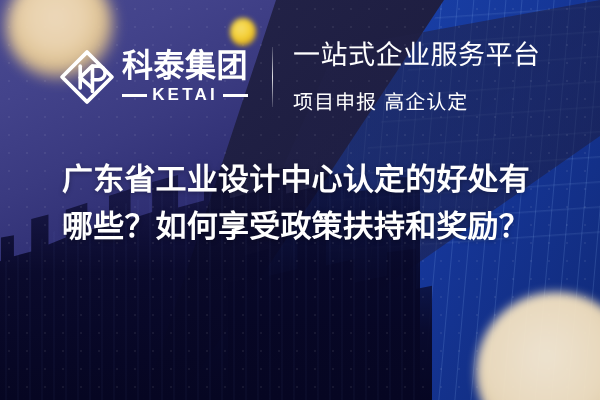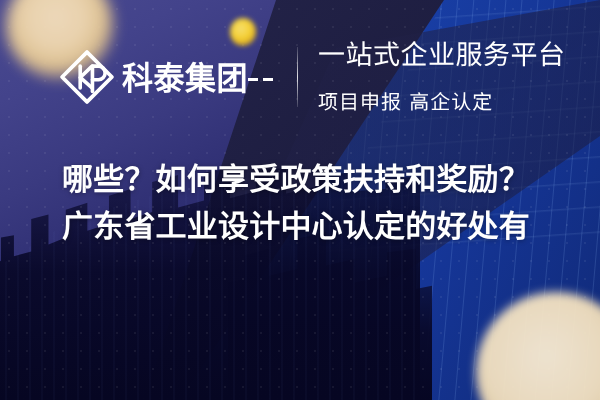--- a/index.html
+++ b/index.html
@@ -201,21 +201,21 @@
   .logo-mark {
     width: 58px;
     height: 58px;
     flex: 0 0 58px;
     display: block;
   }
 
   .logo-words {
     margin-left: 6px;
     display: flex;
-    flex-direction: row;
+    flex-direction: column;
     align-items: stretch;
   }
   .logo-cn {
     font-family: "DejaVu Sans", "Liberation Sans", sans-serif;
     font-size: 31px;
     line-height: 1.0;
     font-weight: 700;
     color: #ffffff;
     letter-spacing: 0.5px;
     white-space: nowrap;
@@ -329,30 +329,31 @@
 
         <path d="M38 20 L38 48"></path>
         <path d="M38 20 H44.5 a7.5 7.5 0 0 1 0 15 H38"></path>
       </g>
     </svg>
 
     <div class="logo-words">
       <div class="logo-cn">科泰集团</div>
       <div class="logo-en-row">
         <span class="logo-dash"></span>
+        <span class="logo-en">KETAI</span>
         <span class="logo-dash"></span>
       </div>
     </div>
 
     <div class="header-divider"></div>
 
     <div class="header-slogan">
       <div class="slogan-main">一站式企业服务平台</div>
       <div class="slogan-sub">项目申报 高企认定</div>
     </div>
   </div>
 
   <div class="headline">
+    <span class="headline-line">广东省工业设计中心认定的好处有</span>
     <span class="headline-line">哪些？如何享受政策扶持和奖励？</span>
-    <span class="headline-line">广东省工业设计中心认定的好处有</span>
   </div>
 
 </div>
 
 </body></html>

